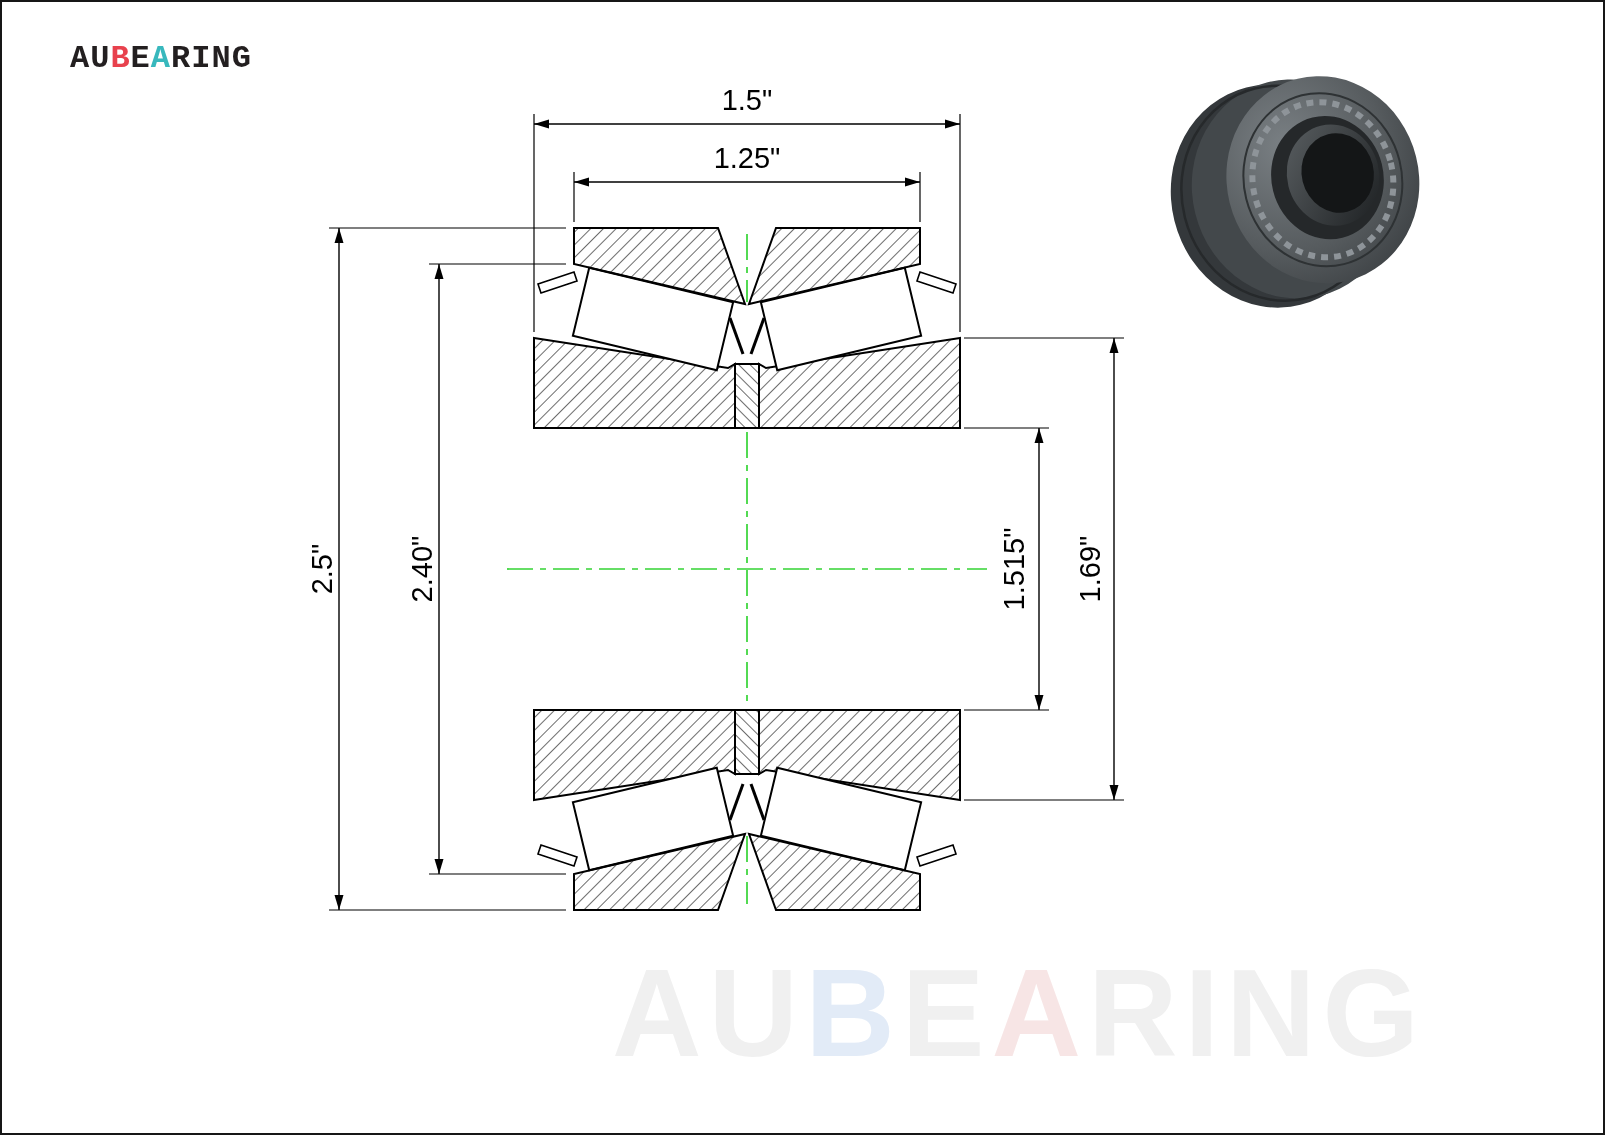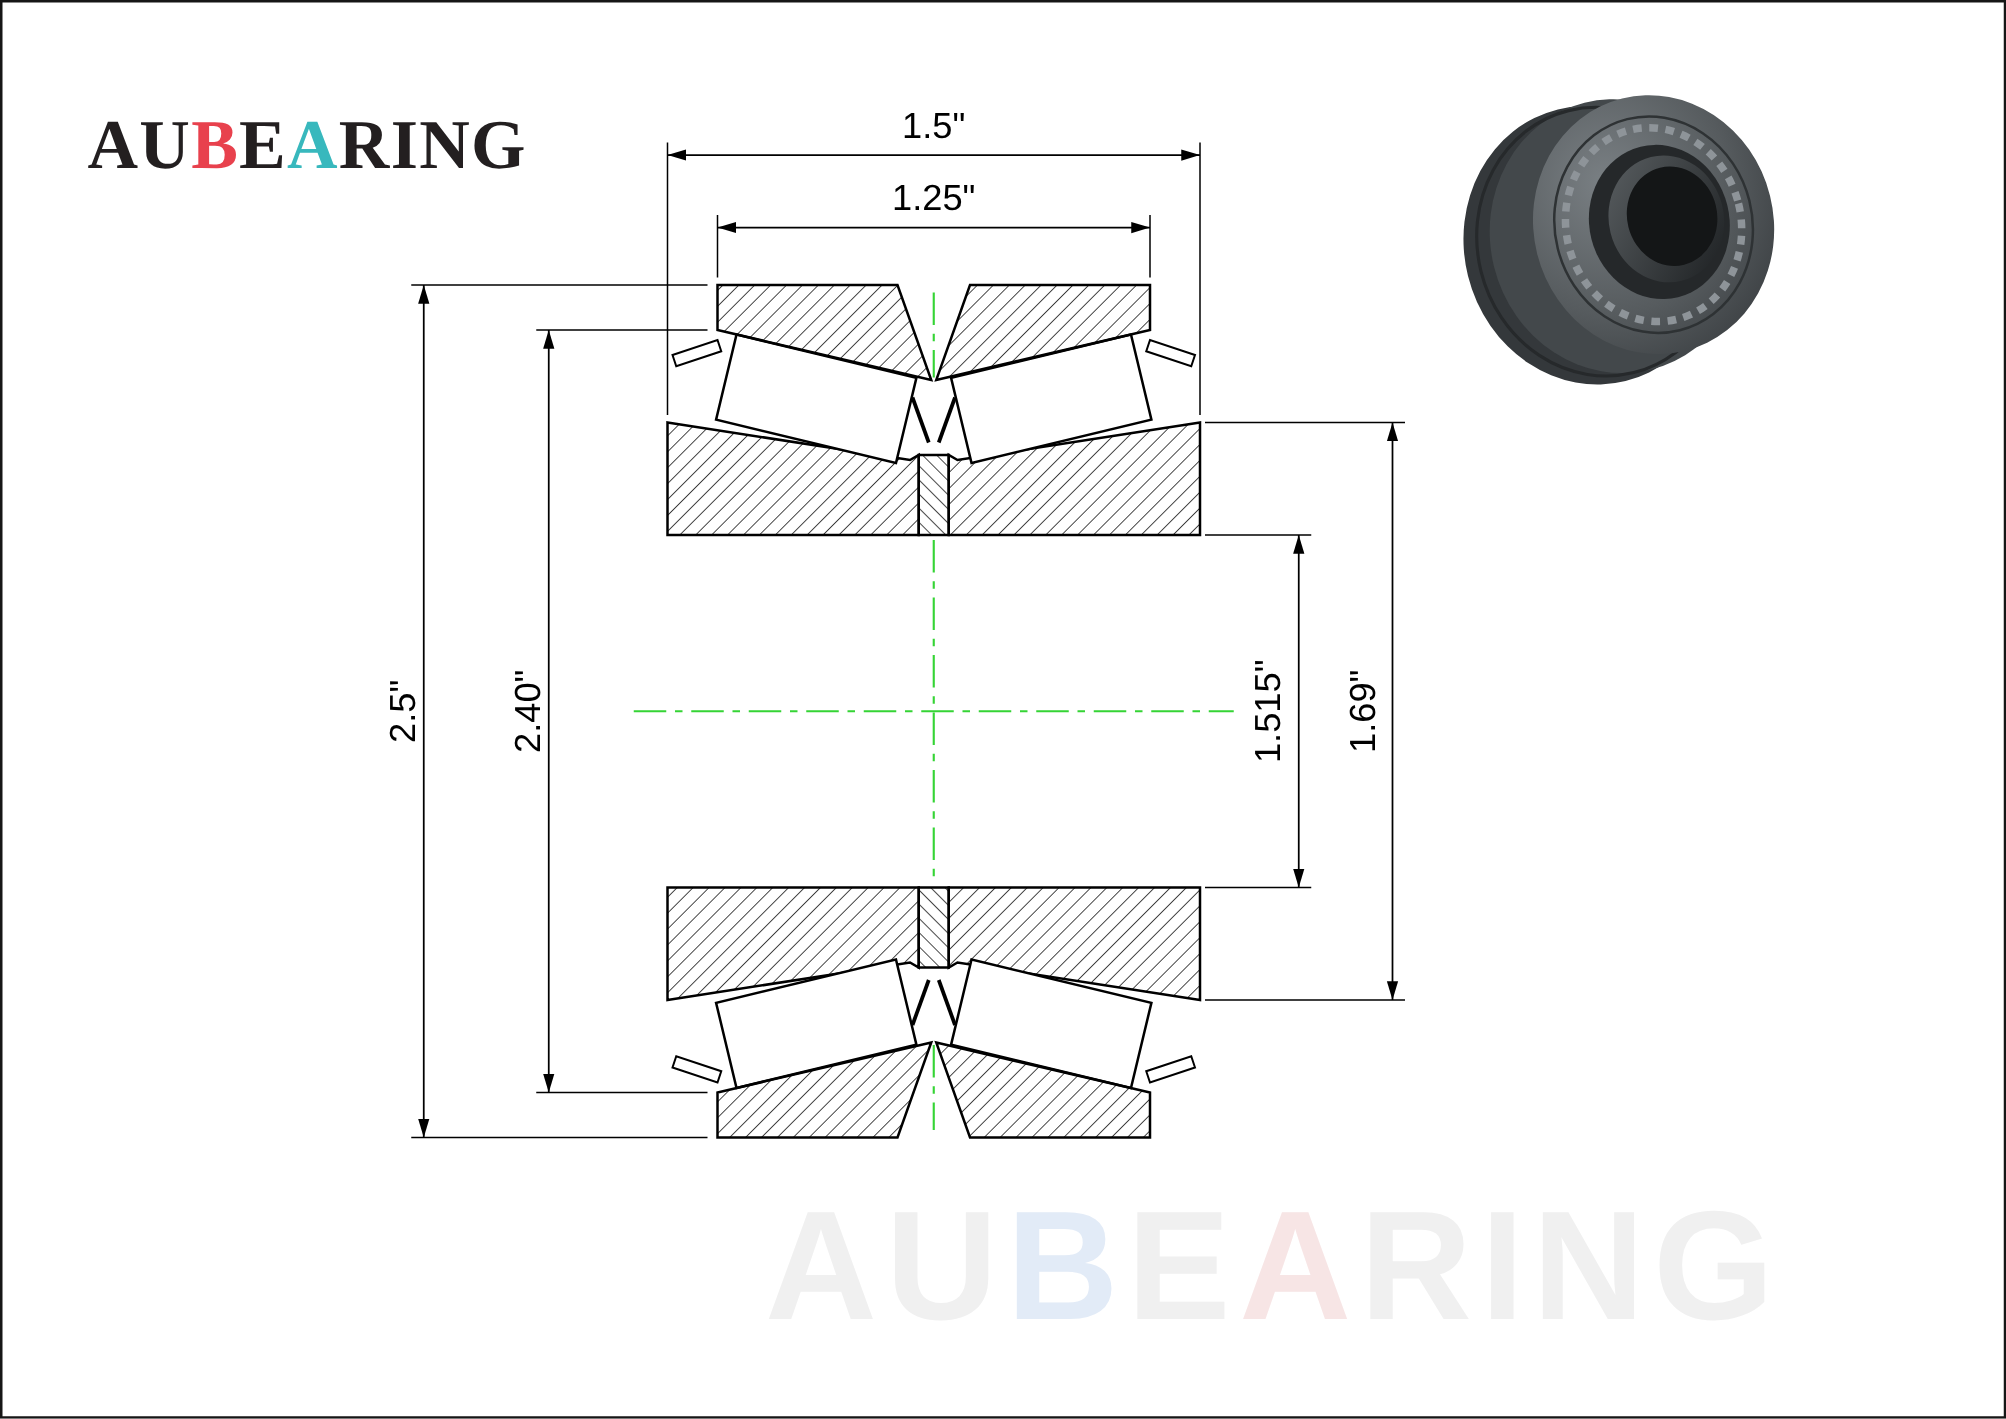--- a/index.html
+++ b/index.html
@@ -4,22 +4,22 @@
 <style>
   * { margin:0; padding:0; box-sizing:border-box; }
   html,body { background:#ffffff; }
   body { font-family:"Liberation Sans", sans-serif; }
   .page {
     position:relative; width:1605px; height:1135px;
     background:#ffffff; border:2px solid #161616; overflow:hidden;
   }
   .logo {
     position:absolute; left:68px; top:38px;
-    font-size:56px; font-weight:800; letter-spacing:1px;
-    font-family:Liberation Serif, serif; white-space:nowrap;margin-top:44px;
+    font-size:32px; font-weight:800; letter-spacing:1px;
+    font-family:Liberation Mono, monospace; white-space:nowrap;
   }
   .watermark {
     position:absolute; left:610px; top:940px;
     font-size:124px; font-weight:700; letter-spacing:7px;
     white-space:nowrap; user-select:none;
     font-family:"Liberation Sans", sans-serif;
   }
   svg.drawing { position:absolute; left:0; top:0; }
   .ext  { stroke:#000; stroke-width:1.2; }
   .dim  { stroke:#000; stroke-width:1.4; }

